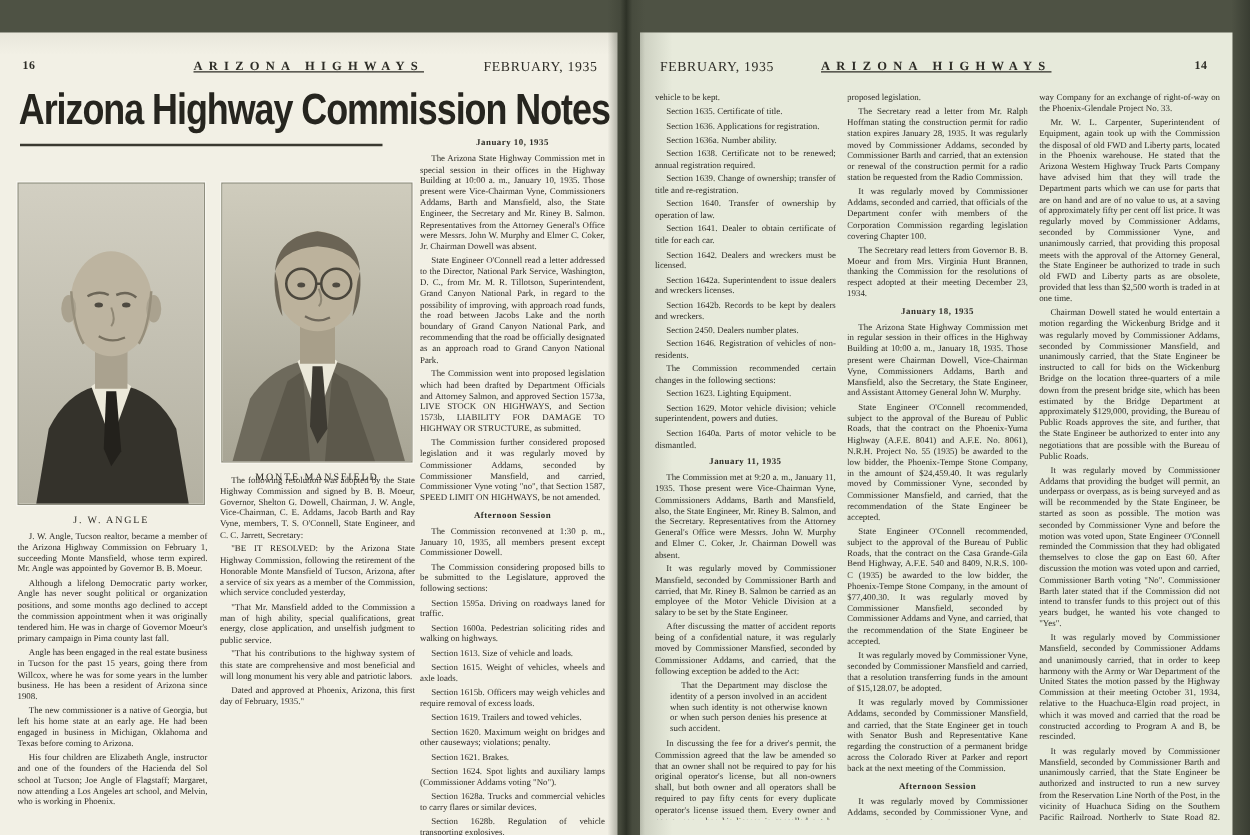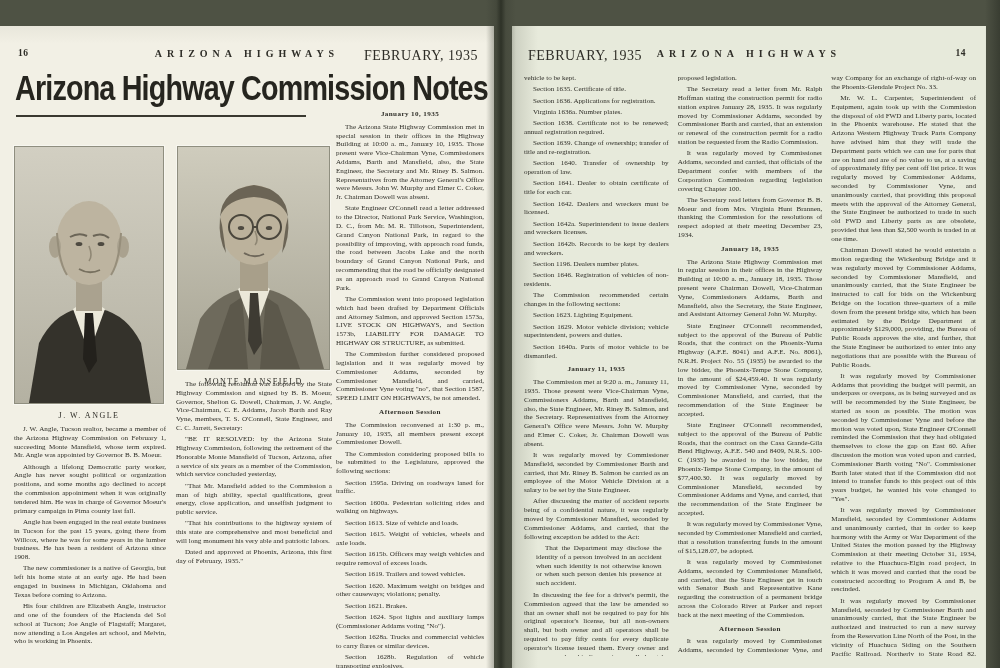--- a/index.html
+++ b/index.html
@@ -21,22 +21,22 @@
   .page-right{left:512px;width:474px;background:var(--paper-right);
     background-image:linear-gradient(90deg,rgba(70,75,60,.18),rgba(255,255,255,0) 26px);}
   .gutter{position:absolute;left:486px;top:0;width:30px;height:668px;z-index:6;pointer-events:none;
     background:linear-gradient(90deg,rgba(58,62,50,0) 0%,rgba(58,62,50,.45) 34%,rgba(40,44,34,.85) 50%,rgba(58,62,50,.35) 66%,rgba(58,62,50,0) 100%);}
   .edge-right{position:absolute;right:0;top:0;width:15px;height:668px;z-index:5;pointer-events:none;
     background:linear-gradient(90deg,rgba(50,54,44,0),rgba(50,54,44,.75));}
 
   
   .runhead{position:absolute;top:22px;left:0;right:0;height:14px;font-size:9.5px;}
   .runhead .num{position:absolute;font-weight:700;letter-spacing:.5px;}
-  .runhead .jtitle{position:absolute;left:0;right:0;text-align:center;font-weight:700;letter-spacing:5px;font-size:10px;}
-  .runhead .idate{position:absolute;font-size:14px;letter-spacing:.5px;}
+  .runhead .jtitle{position:absolute;left:0;right:0;text-align:center;font-weight:700;letter-spacing:5px;font-size:10px;text-decoration:underline;}
+  .runhead .idate{position:absolute;font-size:11px;letter-spacing:.5px;}
 
   
   .main-title{
     position:absolute;left:15px;top:42px;white-space:nowrap;
     font-family:"Liberation Sans","DejaVu Sans",sans-serif;
     font-weight:700;font-size:35px;letter-spacing:-1px;color:#26251f;
     transform:scaleX(.82);transform-origin:left center;
   }
   .title-rule{position:absolute;left:16px;top:89px;width:290px;height:2px;background:#3a3930;}
   .sub-title{
@@ -175,29 +175,29 @@
   <div class="runhead">
     <span class="idate" style="left:16px;">FEBRUARY, 1935</span>
     <span class="jtitle">ARIZONA HIGHWAYS</span>
     <span class="num" style="right:20px;">14</span>
   </div>
   <div class="rp-columns">
     <div class="rp-col">
         <p class="blk-c">vehicle to be kept.</p>
         <p class="blk-p">Section 1635. Certificate of title.</p>
         <p class="blk-p">Section 1636. Applications for registration.</p>
-        <p class="blk-p">Virginia 1636a. Number plates.</p>
+        <p class="blk-p">Section 1636a. Number ability.</p>
         <p class="blk-p">Section 1638. Certificate not to be renewed; annual registration required.</p>
         <p class="blk-p">Section 1639. Change of ownership; transfer of title and re-registration.</p>
         <p class="blk-p">Section 1640. Transfer of ownership by operation of law.</p>
         <p class="blk-p">Section 1641. Dealer to obtain certificate of title for each car.</p>
         <p class="blk-p">Section 1642. Dealers and wreckers must be licensed.</p>
         <p class="blk-p">Section 1642a. Superintendent to issue dealers and wreckers licenses.</p>
         <p class="blk-p">Section 1642b. Records to be kept by dealers and wreckers.</p>
-        <p class="blk-p">Section 1196. Dealers number plates.</p>
+        <p class="blk-p">Section 2450. Dealers number plates.</p>
         <p class="blk-p">Section 1646. Registration of vehicles of non-residents.</p>
         <p class="blk-p">The Commission recommended certain changes in the following sections:</p>
         <p class="blk-p">Section 1623. Lighting Equipment.</p>
         <p class="blk-p">Section 1629. Motor vehicle division; vehicle superintendent, powers and duties.</p>
         <p class="blk-p">Section 1640a. Parts of motor vehicle to be dismantled.</p>
         <p class="blk-h">January 11, 1935</p>
         <p class="blk-p">The Commission met at 9:20 a. m., January 11, 1935. Those present were Vice-Chairman Vyne, Commissioners Addams, Barth and Mansfield, also, the State Engineer, Mr. Riney B. Salmon, and the Secretary. Representatives from the Attorney General's Office were Messrs. John W. Murphy and Elmer C. Coker, Jr. Chairman Dowell was absent.</p>
         <p class="blk-p">It was regularly moved by Commissioner Mansfield, seconded by Commissioner Barth and carried, that Mr. Riney B. Salmon be carried as an employee of the Motor Vehicle Division at a salary to be set by the State Engineer.</p>
         <p class="blk-p">After discussing the matter of accident reports being of a confidential nature, it was regularly moved by Commissioner Mansfied, seconded by Commissioner Addams, and carried, that the following exception be added to the Act:</p>
         <p class="blk-q">That the Department may disclose the identity of a person involved in an accident when such identity is not otherwise known or when such person denies his presence at such accident.</p>

